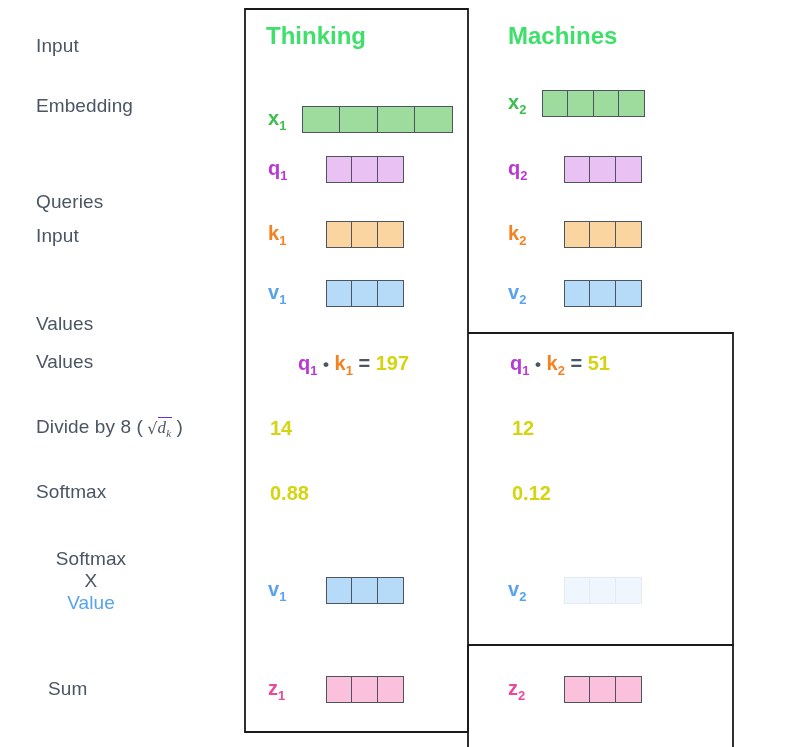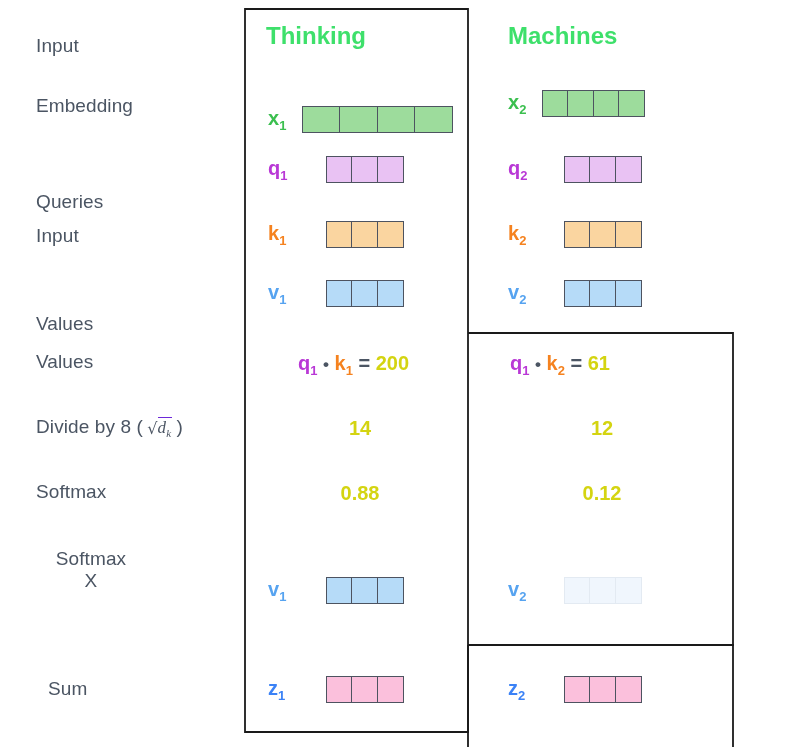--- a/index.html
+++ b/index.html
@@ -90,37 +90,37 @@
     box-sizing: border-box;
     border: 1.6px solid #4d5360;
     margin-right: -1.6px;
   }
 
   
   .tag-x  { color: #3bbf4f; }
   .tag-q  { color: #b938d6; }
   .tag-k  { color: #f5821f; }
   .tag-v  { color: #56a3f0; }
-  .tag-z  { color: #3b82f6; }
+  .tag-z  { color: #ec4899; }
   .tag-v-faded { color: #56a3f0; }
 
   .c-x { background: #9ddc9c; }
   .c-q { background: #e9c2f3; }
   .c-k { background: #fad5a0; }
   .c-v { background: #b6dbf8; }
   .c-z { background: #fbc0dc; }
   .c-faded { background: #f0f6fd; border-color: #e3eaf2; }
 
   
   .scalar {
     position: absolute;
     font-size: 20px;
     font-weight: bold;
     color: #d4d411;
-    text-align: center;
+    text-align: left;
     width: 180px;
     white-space: nowrap;
   }
   .score-expr {
     position: absolute;
     font-size: 20px;
     font-weight: bold;
     white-space: nowrap;
   }
   .score-expr .s-q { color: #b938d6; }
@@ -153,20 +153,21 @@
 
 <div class="row-label" style="top:416px;">
   <span>Divide by 8 (</span><span class="mathsqrt">&nbsp;<span class="radical">√</span><span class="overbar"><span>d</span><sub>k</sub></span>&nbsp;</span><span>)</span>
 </div>
 
 <div class="row-label" style="top:481px;">Softmax</div>
 
 <div class="row-label" style="top:548px;">
   <span class="sub-line">Softmax</span>
   <span class="sub-line">X</span>
+  <span class="sub-line value-blue">Value</span>
 </div>
 
 <div class="row-label" style="top:678px; left:48px;">Sum</div>
 
 <div class="col-header" style="left:266px; top:22px;">Thinking</div>
 <div class="col-header" style="left:508px; top:22px;">Machines</div>
 
 <div class="vec-group" style="left:268px; top:106px;">
   <span class="vec-tag tag-x">x<sub>1</sub></span>
   <span class="vec-cells">
@@ -202,21 +203,21 @@
     <span class="cell c-v" style="width:27px;height:27px;"></span>
     <span class="cell c-v" style="width:27px;height:27px;"></span>
   </span>
 </div>
 
 <div class="score-expr" style="left:298px; top:352px;">
   <span class="s-q">q<sub>1</sub></span>
   <span class="s-dot">•</span>
   <span class="s-k">k<sub>1</sub></span>
   <span class="s-eq">=</span>
-  <span class="s-num">200</span>
+  <span class="s-num">197</span>
 </div>
 
 <div class="scalar" style="left:270px; top:417px;">14</div>
 <div class="scalar" style="left:270px; top:482px;">0.88</div>
 
 <div class="vec-group" style="left:268px; top:577px;">
   <span class="vec-tag tag-v">v<sub>1</sub></span>
   <span class="vec-cells" style="margin-left:24px;">
     <span class="cell c-v" style="width:27px;height:27px;"></span>
     <span class="cell c-v" style="width:27px;height:27px;"></span>
@@ -268,21 +269,21 @@
     <span class="cell c-v" style="width:27px;height:27px;"></span>
     <span class="cell c-v" style="width:27px;height:27px;"></span>
   </span>
 </div>
 
 <div class="score-expr" style="left:510px; top:352px;">
   <span class="s-q">q<sub>1</sub></span>
   <span class="s-dot">•</span>
   <span class="s-k">k<sub>2</sub></span>
   <span class="s-eq">=</span>
-  <span class="s-num">61</span>
+  <span class="s-num">51</span>
 </div>
 
 <div class="scalar" style="left:512px; top:417px;">12</div>
 <div class="scalar" style="left:512px; top:482px;">0.12</div>
 
 <div class="vec-group" style="left:508px; top:577px;">
   <span class="vec-tag tag-v-faded">v<sub>2</sub></span>
   <span class="vec-cells" style="margin-left:22px;">
     <span class="cell c-faded" style="width:27px;height:27px;"></span>
     <span class="cell c-faded" style="width:27px;height:27px;"></span>

